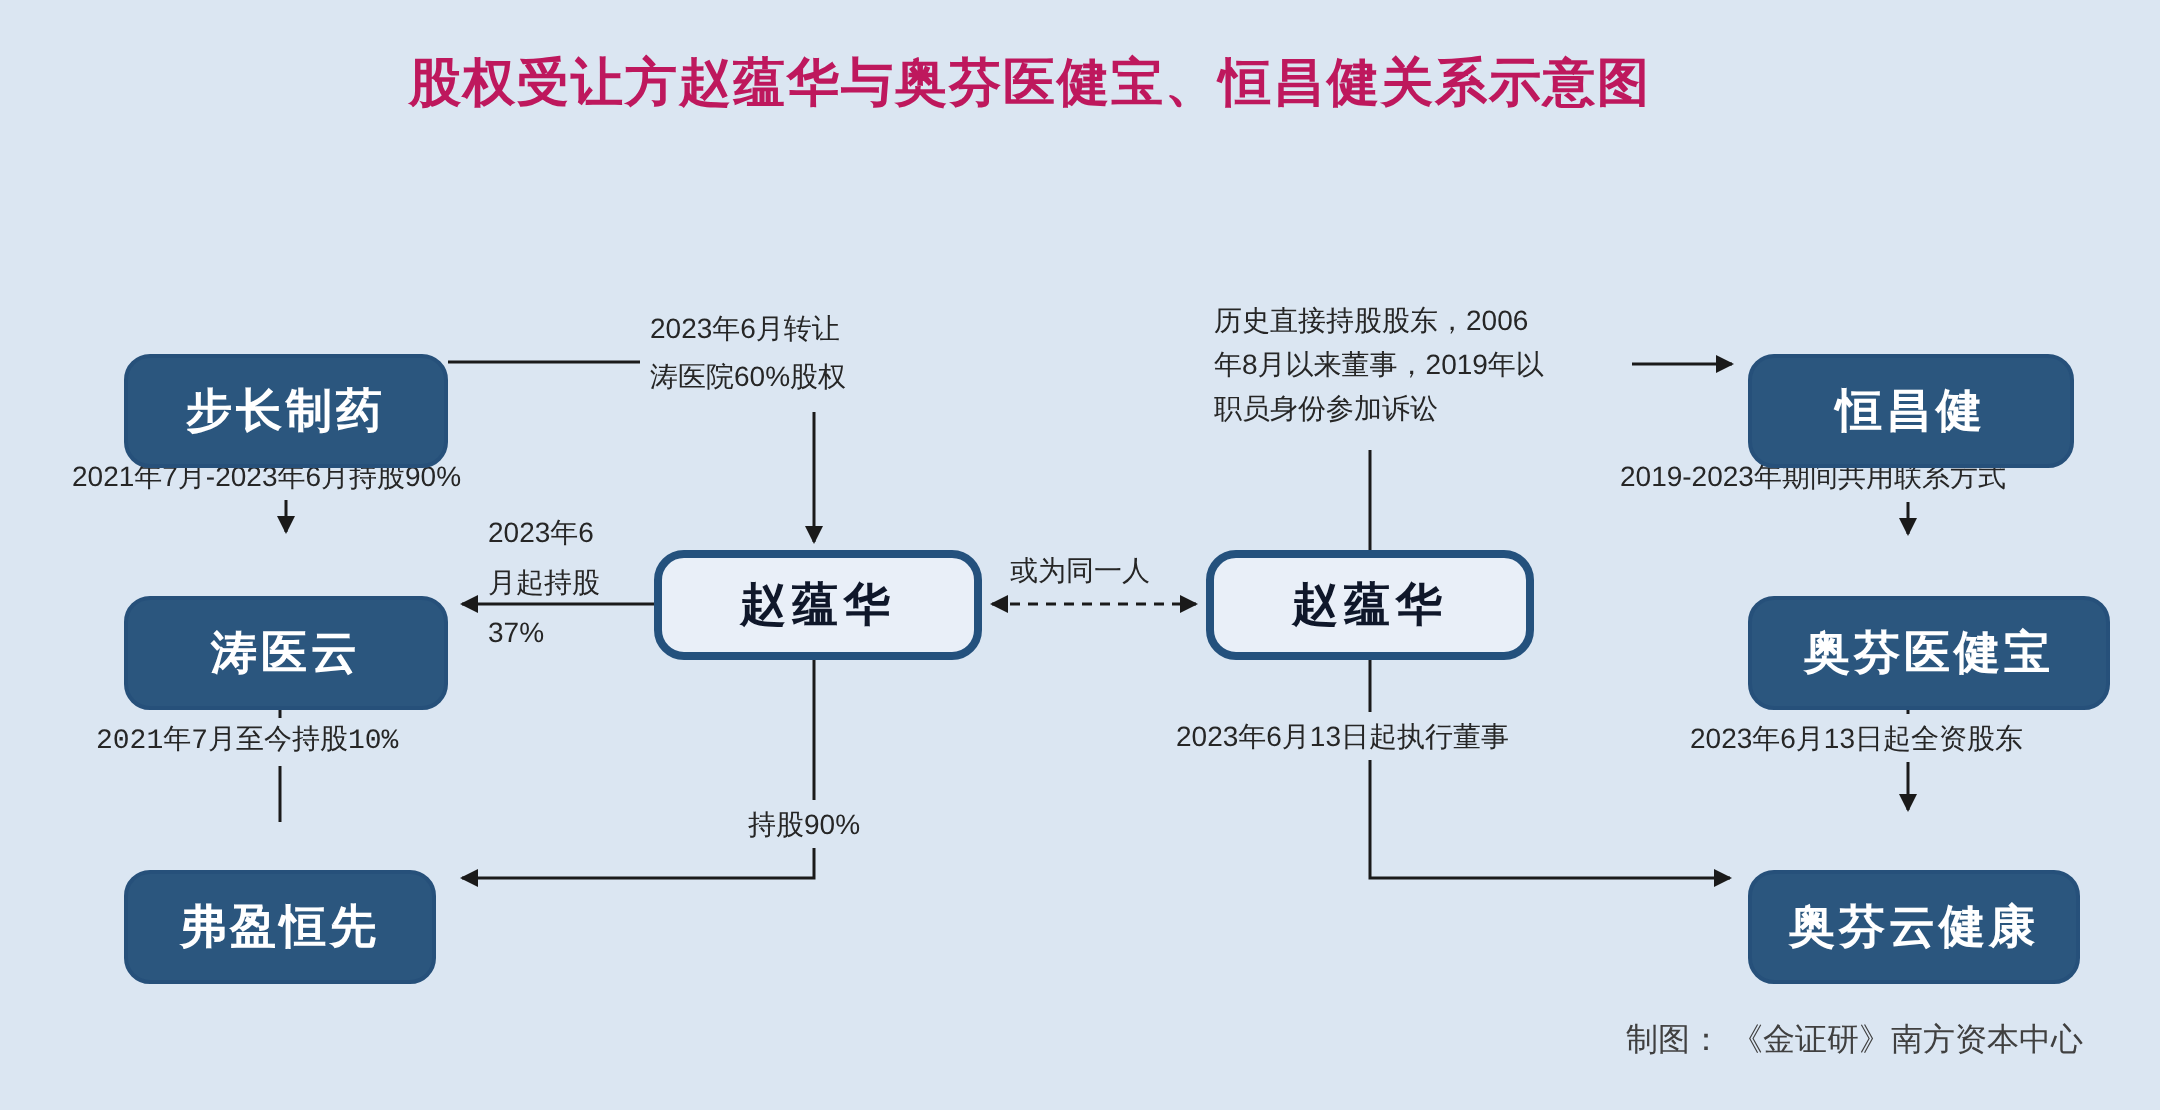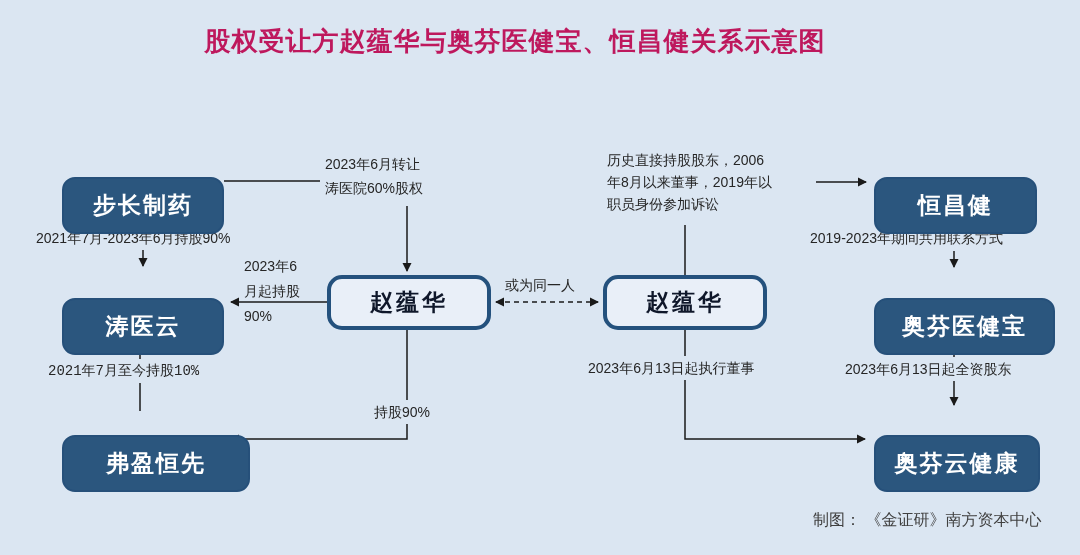--- a/index.html
+++ b/index.html
@@ -69,34 +69,34 @@
     </g>
   </svg>
 
   <div class="title">股权受让方赵蕴华与奥芬医健宝、恒昌健关系示意图</div>
 
   <div class="elabel bg" style="left:22px;top:226px;margin-left:12px;">2021年7月-2023年6月持股90%</div>
   <div class="elabel" style="left:325px;top:152px;line-height:24px;">2023年6月转让
 涛医院60%股权</div>
   <div class="elabel" style="left:244px;top:254px;line-height:25px;">2023年6
 月起持股
-90%</div>
+37%</div>
   <div class="elabel bg" style="left:46px;top:359px;font-family:Liberation Mono, monospace;">2021年7月至今持股10%</div>
   <div class="elabel bg" style="left:372px;top:400px;">持股90%</div>
   <div class="elabel" style="left:505px;top:273px;">或为同一人</div>
   <div class="elabel" style="left:607px;top:149px;line-height:22px;">历史直接持股股东，2006
 年8月以来董事，2019年以
 职员身份参加诉讼</div>
   <div class="elabel" style="left:810px;top:226px;">2019-2023年期间共用联系方式</div>
   <div class="elabel bg" style="left:843px;top:357px;">2023年6月13日起全资股东</div>
   <div class="elabel bg" style="left:586px;top:356px;">2023年6月13日起执行董事</div>
 
   <div class="node" style="left:62px;top:153px;width:162px;height:57px;">步长制药</div>
   <div class="node" style="left:62px;top:274px;width:162px;height:57px;">涛医云</div>
-  <div class="node" style="left:62px;top:411px;width:188px;height:57px;">弗盈恒先</div>
+  <div class="node" style="left:62px;top:411px;width:156px;height:57px;">弗盈恒先</div>
   <div class="person" style="left:327px;top:275px;width:164px;height:55px;">赵蕴华</div>
   <div class="person" style="left:603px;top:275px;width:164px;height:55px;">赵蕴华</div>
   <div class="node" style="left:874px;top:153px;width:163px;height:57px;">恒昌健</div>
   <div class="node" style="left:874px;top:274px;width:181px;height:57px;">奥芬医健宝</div>
   <div class="node" style="left:874px;top:411px;width:166px;height:57px;">奥芬云健康</div>
 
   <div class="credit">制图： 《金证研》南方资本中心</div>
 
 </div>
 

